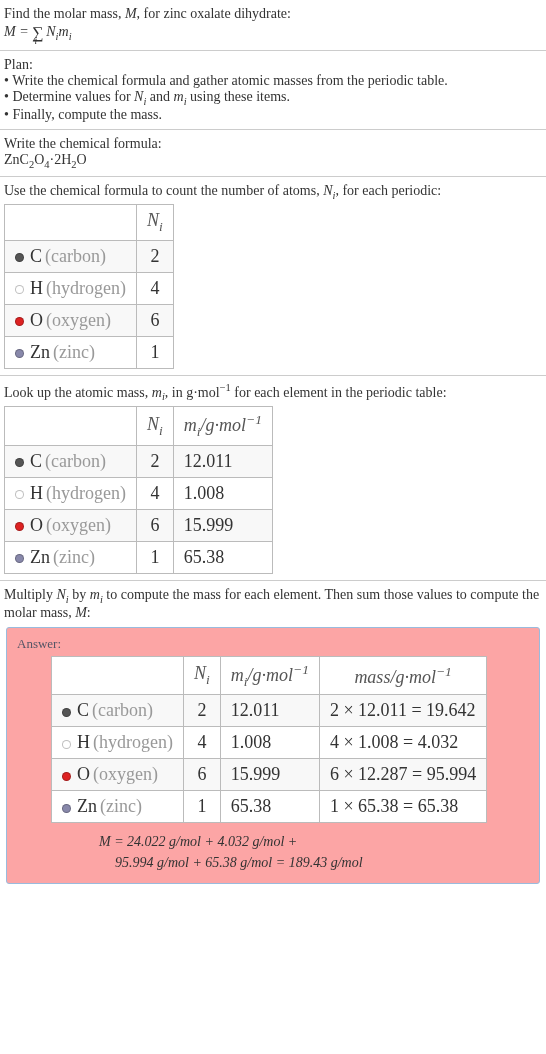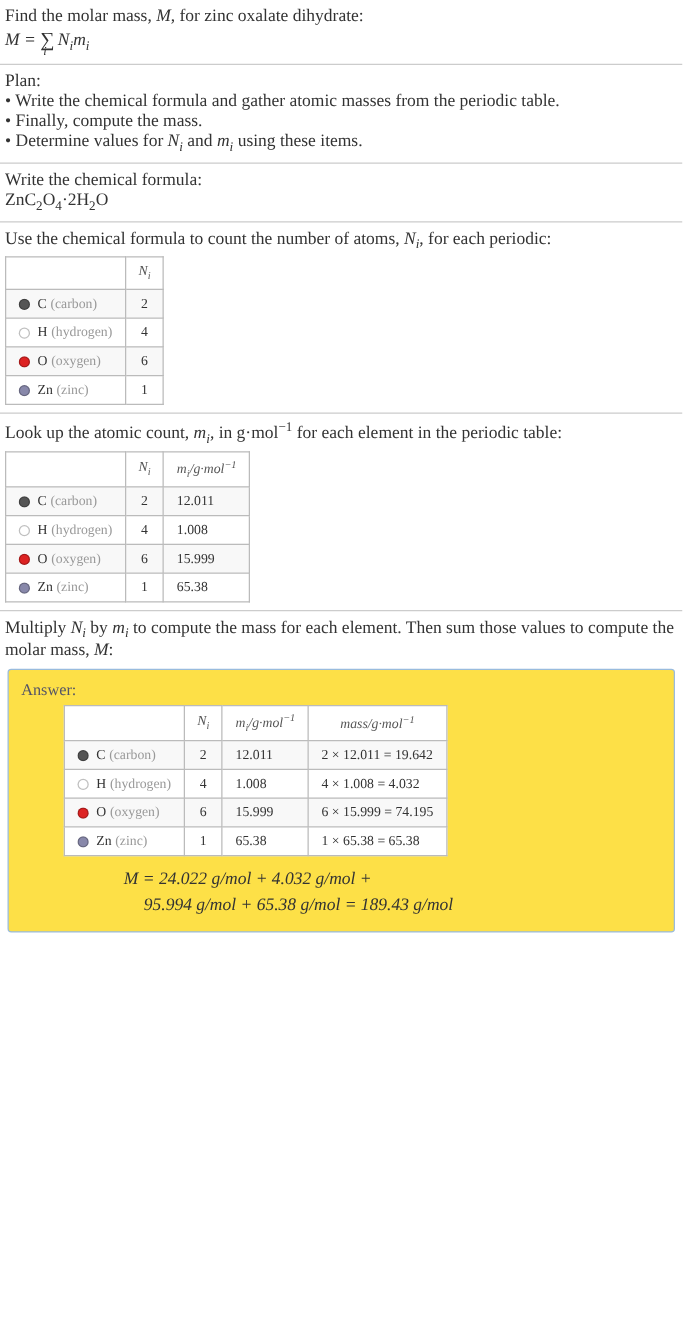--- a/index.html
+++ b/index.html
@@ -24,21 +24,21 @@
   .sub { vertical-align: sub; font-size: 0.75em; font-style: italic; }
   .sup { vertical-align: super; font-size: 0.75em; }
   .chem-sub { vertical-align: sub; font-size: 0.75em; }
   table {
     border-collapse: collapse;
     margin-top: 4px;
   }
   th, td {
     border: 1px solid #bbb;
     padding: 5px 10px;
-    font-size: 11px;
+    font-size: 18px;
     text-align: left;
     margin-top: 44px;
   }
   th { font-weight: normal; font-style: italic; color:#555; text-align:center;}
   td.num { text-align: center; }
   .elem-cell { color: #999; white-space: nowrap; }
   .dot {
     display: inline-block;
     width: 9px; height: 9px;
     border-radius: 50%;
@@ -46,21 +46,21 @@
     vertical-align: middle;
     border: 1px solid rgba(0,0,0,0.25);
   }
   .dot-c { background:#555; }
   .dot-h { background:#fff; }
   .dot-o { background:#d22; }
   .dot-zn { background:#88a; }
   .elem-sym { color:#333; font-weight: normal; margin-right:3px;}
   .answer-box {
     border: 1px solid #9bd;
-    background: #fde047;
+    background: #fca5a5;
     border-radius: 3px;
     margin: 6px 2px 4px 2px;
     padding: 8px 10px 10px 10px;
   }
   .answer-title { color: #556; font-size: 13px; margin-bottom:4px;}
   .answer-content { padding-left: 34px; }
   .answer-box table { background:#fff; }
   .mline { font-style: italic; margin-top:8px; line-height:1.5;margin-left:48px;}
   .plan-item { padding-left: 0; }
   .sigma {
@@ -88,22 +88,22 @@
     Find the molar mass, <span class="mi">M</span>, for zinc oxalate dihydrate:
   </div>
   <div class="formula-line">
     <span class="mi">M</span> = <span class="sigma">∑</span><span class="sigma-sub">i</span><span class="mi">N</span><span class="sub">i</span><span class="mi">m</span><span class="sub">i</span>
   </div>
 </div>
 
 <div class="section">
   <div>Plan:</div>
   <div class="plan-item">• Write the chemical formula and gather atomic masses from the periodic table.</div>
+  <div class="plan-item">• Determine values for <span class="mi">N</span><span class="sub">i</span> and <span class="mi">m</span><span class="sub">i</span> using these items.</div>
   <div class="plan-item">• Finally, compute the mass.</div>
-  <div class="plan-item">• Determine values for <span class="mi">N</span><span class="sub">i</span> and <span class="mi">m</span><span class="sub">i</span> using these items.</div>
 </div>
 
 <div class="section">
   <div>Write the chemical formula:</div>
   <div>
     <span>ZnC</span><span class="chem-sub">2</span><span>O</span><span class="chem-sub">4</span><span>·2H</span><span class="chem-sub">2</span><span>O</span>
   </div>
 </div>
 
 <div class="section">
@@ -131,21 +131,21 @@
     <tr>
       <td class="elem-cell"><span class="dot dot-zn"></span><span class="elem-sym">Zn</span><span>(zinc)</span></td>
       <td class="num">1</td>
     </tr>
   </tbody>
     </table>
 </div>
 
 <div class="section">
   <div>
-    <span>Look up the atomic count, </span><span class="mi">m</span><span class="sub">i</span><span>, in g·mol</span><span class="sup">−1</span><span> for each element in the periodic table:</span>
+    <span>Look up the atomic mass, </span><span class="mi">m</span><span class="sub">i</span><span>, in g·mol</span><span class="sup">−1</span><span> for each element in the periodic table:</span>
   </div>
   <table class="rowstripe">
     <tbody>
         <tr>
       <th></th>
       <th><span class="mi">N</span><span class="sub">i</span></th>
       <th><span class="mi">m</span><span class="sub">i</span>/g·mol<span class="sup">−1</span></th>
     </tr>
     <tr>
       <td class="elem-cell"><span class="dot dot-c"></span><span class="elem-sym">C</span><span>(carbon)</span></td>
@@ -196,21 +196,21 @@
       <tr>
         <td class="elem-cell"><span class="dot dot-h"></span><span class="elem-sym">H</span><span>(hydrogen)</span></td>
         <td class="num">4</td>
         <td>1.008</td>
         <td>4 × 1.008 = 4.032</td>
       </tr>
       <tr>
         <td class="elem-cell"><span class="dot dot-o"></span><span class="elem-sym">O</span><span>(oxygen)</span></td>
         <td class="num">6</td>
         <td>15.999</td>
-        <td>6 × 15.999 = 74.195</td>
+        <td>6 × 12.287 = 95.994</td>
       </tr>
       <tr>
         <td class="elem-cell"><span class="dot dot-zn"></span><span class="elem-sym">Zn</span><span>(zinc)</span></td>
         <td class="num">1</td>
         <td>65.38</td>
         <td>1 × 65.38 = 65.38</td>
       </tr>
     </tbody>
         </table>
     <div class="mline"><span class="mi">M</span> = 24.022 g/mol + 4.032 g/mol +</div>

